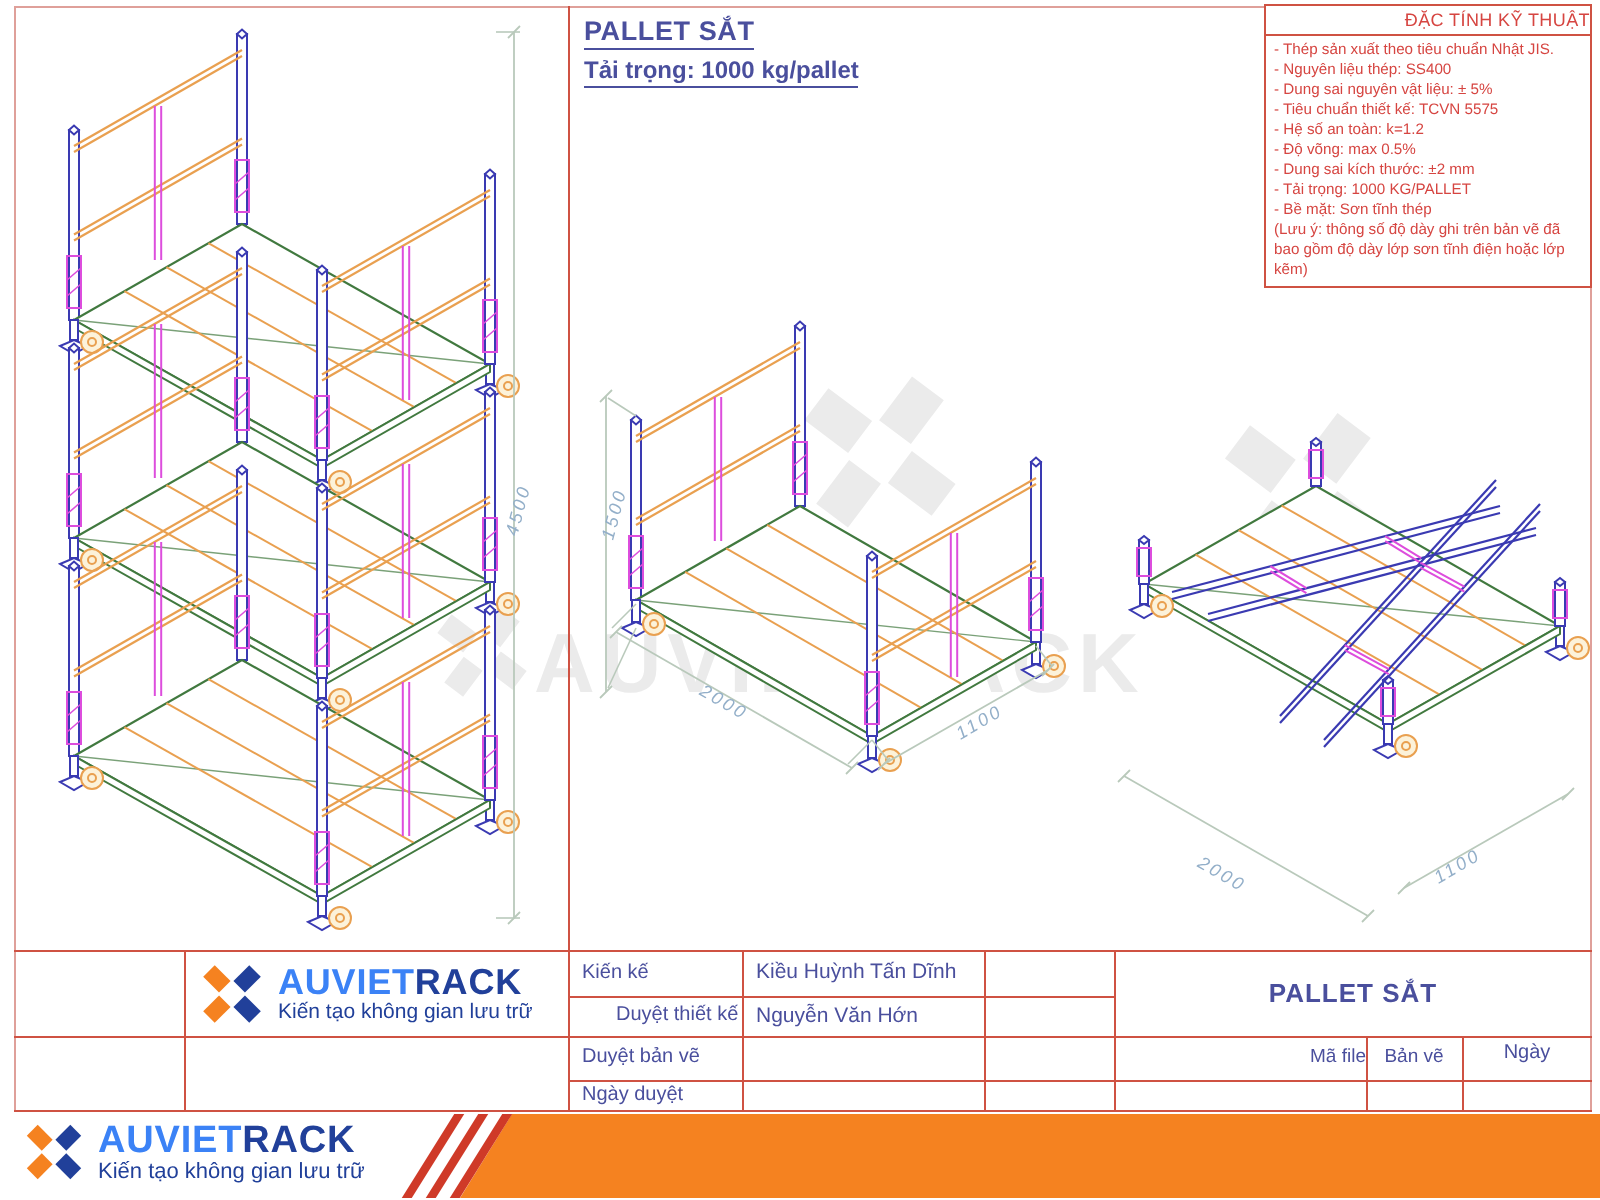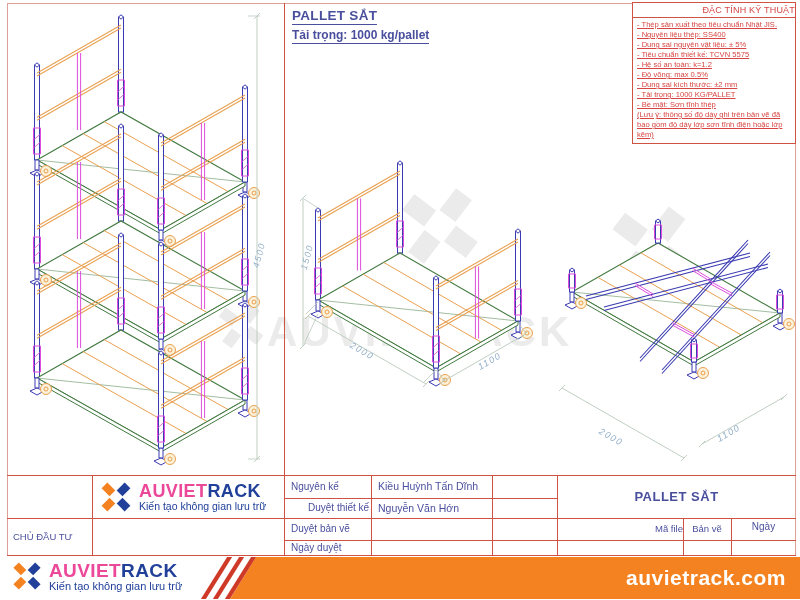--- a/index.html
+++ b/index.html
@@ -14,37 +14,37 @@
   .sheet-title{position:absolute;left:292px;top:8px;z-index:4;color:#4a4f9d;}
   .sheet-title .t1{font-size:13.5px;font-weight:bold;border-bottom:1.5px solid #4a4f9d;
                    display:table;padding-bottom:1px;margin-bottom:3px;letter-spacing:.3px;}
   .sheet-title .t2{font-size:12px;font-weight:bold;border-bottom:1.5px solid #4a4f9d;
                    display:table;padding-bottom:1px;}
   
   .specs{position:absolute;left:632px;top:2px;width:162px;background:#fff;
          border:1px solid #cf5243;z-index:4;color:#d64541;}
   .specs .sp-title{font-size:9px;text-align:right;padding:2px 0 2px 0;
                    border-bottom:1px solid #cf5243;letter-spacing:.2px;}
-  .specs .sp-body{padding:2px 3px 3px 4px;text-decoration:underline;}
+  .specs .sp-body{padding:2px 3px 3px 4px;}
   .specs .sp-item{font-size:7.6px;line-height:10px;white-space:nowrap;}
   .specs .sp-note{font-size:7.6px;line-height:10px;}
   
   .dim{position:absolute;font-size:9px;font-style:italic;color:#93afc9;
        letter-spacing:1.5px;z-index:2;}
   
   .wm-text{position:absolute;left:267px;top:308px;font-size:42px;font-weight:bold;
            letter-spacing:3px;color:#ebebeb;z-index:0;}
   .wm-x{position:absolute;z-index:0;transform:rotate(-8deg);}
   
   .tb{position:absolute;color:#4a4f9d;z-index:4;overflow:hidden;white-space:nowrap;}
   
   .logo{position:absolute;display:flex;align-items:center;z-index:6;}
   .logo .ltxt{margin-left:5px;}
   .logo .l1{font-weight:800;letter-spacing:.4px;line-height:1;}
-  .logo .orange{color:#ec4899;text-align:center;} .logo .blue{color:#21409a;}
+  .logo .orange{color:#3b82f6;text-align:center;} .logo .blue{color:#21409a;}
   .logo .l2{color:#21409a;margin-top:0;}
   
   .footer{position:absolute;left:0;top:556px;width:800px;height:44px;background:#fff;z-index:5;}
   .f-orange{position:absolute;left:230px;top:1px;width:570px;height:42px;background:#f58220;
             clip-path:polygon(26px 0,100% 0,100% 100%,0 100%);}
   .f-stripe{position:absolute;top:1px;width:4.5px;height:42px;background:#cf3a28;
             transform:skewX(-32deg);}
   .f-site{position:absolute;right:14px;top:1px;height:42px;line-height:42px;
           font-size:21px;font-weight:bold;color:#fff;letter-spacing:.5px;}
   svg.draw{position:absolute;z-index:1;}
@@ -403,36 +403,35 @@
   <div class="hl" style="top:518px;left:7px;width:789px"></div>
   <div class="hl" style="top:540px;left:284px;width:512px"></div>
   <div class="hl" style="top:555px;left:7px;width:789px"></div>
   <div class="vl" style="left:92px;top:475px;height:80px"></div>
   <div class="vl" style="left:371px;top:475px;height:80px"></div>
   <div class="vl" style="left:492px;top:475px;height:80px"></div>
   <div class="vl" style="left:557px;top:475px;height:80px"></div>
   <div class="vl" style="left:683px;top:518px;height:37px"></div>
   <div class="vl" style="left:731px;top:518px;height:37px"></div>
 
-  <div class="tb" style="left:13px;top:518px;height:37px;line-height:37px;font-size:9.5px">CHỦ ĐẦU TƯ</div>
 
   <div class="logo" style="left:98px;top:479px">
     <svg width="36" height="36" viewBox="0 0 100 100">
       <polygon points="10,26 26,10 48,32 32,48" fill="#f58220"></polygon>
         <polygon points="10,74 32,52 48,68 26,90" fill="#f58220"></polygon>
       <polygon points="74,10 90,26 68,48 52,32" fill="#21409a"></polygon>
         <polygon points="90,74 74,90 52,68 68,52" fill="#21409a"></polygon>
     </svg>
     <div class="ltxt">
       <div class="l1" style="font-size:18px"><span class="orange">AUVIET</span><span class="blue">RACK</span></div>
       <div class="l2" style="font-size:10.5px">Kiến tạo không gian lưu trữ</div>
     </div>
   </div>
 
-  <div class="tb" style="left:291px;top:475px;height:23px;line-height:23px;font-size:10px">Nguyên kế</div>
+  <div class="tb" style="left:291px;top:475px;height:23px;line-height:23px;font-size:10px">Kiến kế</div>
   <div class="tb" style="left:378px;top:475px;height:23px;line-height:23px;font-size:10.5px">Kiều Huỳnh Tấn Dĩnh</div>
   <div class="tb" style="left:308px;top:498px;height:20px;line-height:20px;font-size:10px">Duyệt thiết kế</div>
   <div class="tb" style="left:378px;top:498px;height:20px;line-height:20px;font-size:10.5px">Nguyễn Văn Hớn</div>
   <div class="tb" style="left:291px;top:518px;height:22px;line-height:22px;font-size:10px">Duyệt bản vẽ</div>
   <div class="tb" style="left:378px;top:518px;height:22px;line-height:22px;font-size:10.5px"></div>
   <div class="tb" style="left:291px;top:540px;height:15px;line-height:15px;font-size:10px">Ngày duyệt</div>
   <div class="tb" style="left:378px;top:540px;height:15px;line-height:15px;font-size:10.5px"></div>
 
   <div class="tb" style="left:557px;top:475px;width:239px;height:43px;line-height:43px;text-align:center;font-weight:bold;font-size:13px;letter-spacing:.5px">PALLET SẮT</div>
   <div class="tb" style="left:557px;top:518px;width:126px;height:22px;line-height:22px;text-align:right;font-size:9.5px">Mã file</div>
@@ -449,16 +448,15 @@
         <polygon points="10,26 26,10 48,32 32,48" fill="#f58220"></polygon>
           <polygon points="10,74 32,52 48,68 26,90" fill="#f58220"></polygon>
         <polygon points="74,10 90,26 68,48 52,32" fill="#21409a"></polygon>
           <polygon points="90,74 74,90 52,68 68,52" fill="#21409a"></polygon>
       </svg>
       <div class="ltxt">
         <div class="l1" style="font-size:19px"><span class="orange">AUVIET</span><span class="blue">RACK</span></div>
         <div class="l2" style="font-size:11px">Kiến tạo không gian lưu trữ</div>
       </div>
     </div>
-    <div class="f-site">auvietrack.com</div>
   </div>
 
 </div>
 
 </body></html>

